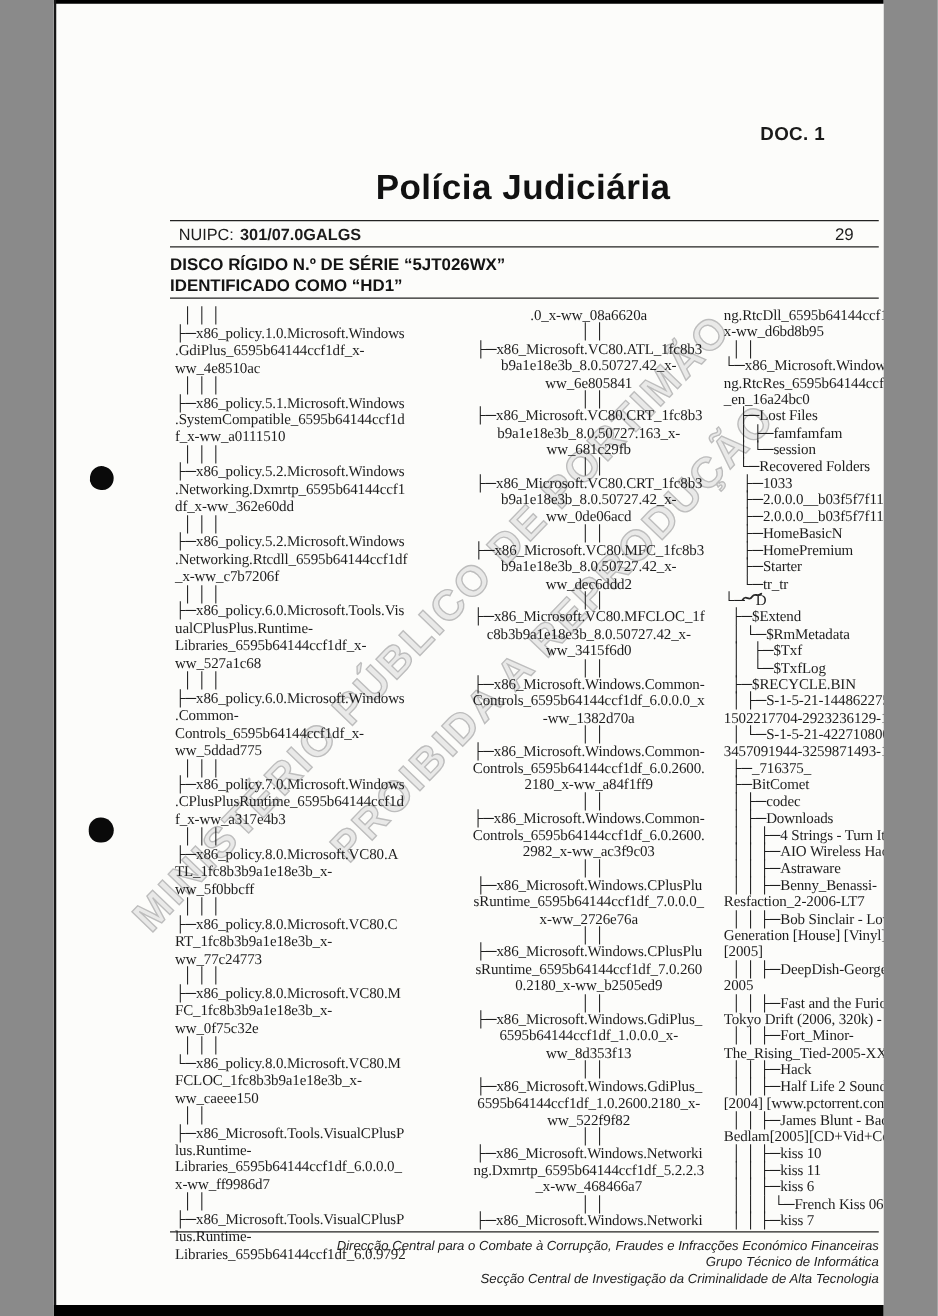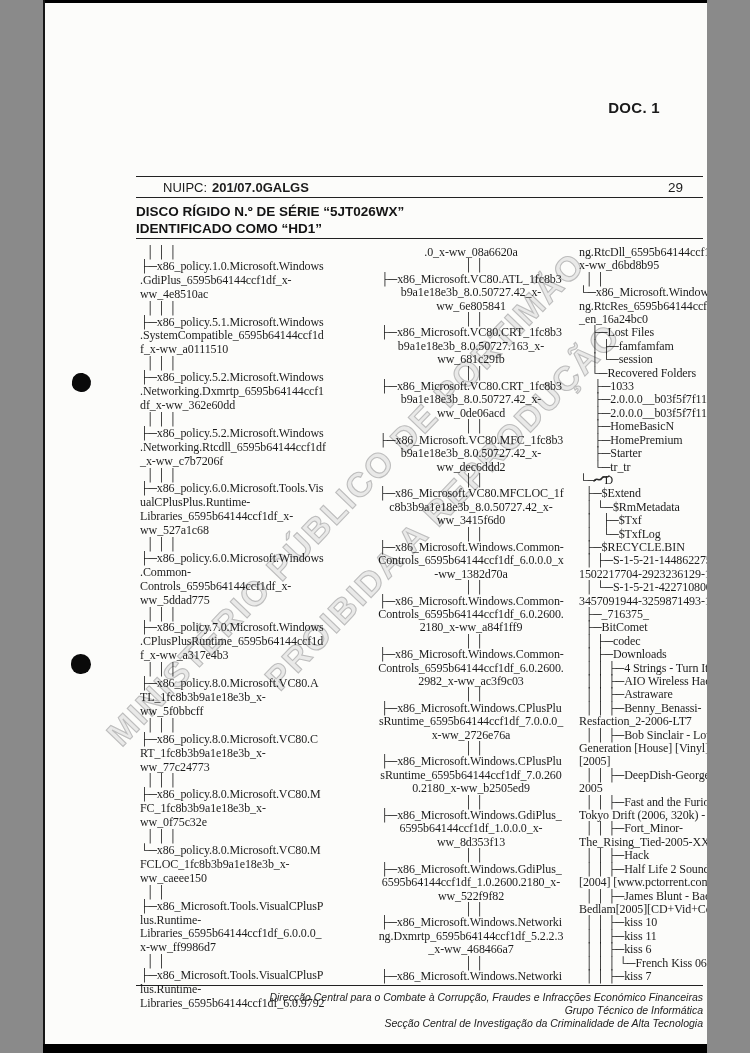--- a/index.html
+++ b/index.html
@@ -30,21 +30,21 @@
   }
   .rule{position:absolute;left:93px;right:4px;height:0;border-top:1.6px solid #222;}
   .rule.r1{top:176px;}
   .rule.r2{top:197px;}
   .rule.r3{top:238px;}
   .rule.r4{top:985px;border-top-width:1.3px;}
 
   .nuipc-row{
     position:absolute;left:100px;right:16px;top:180px;
     font-family:"Liberation Sans",sans-serif;font-size:13px;color:#1c1c1c;
-    display:flex;justify-content:space-between;align-items:baseline;margin-left:20px;
+    display:flex;justify-content:space-between;align-items:baseline;
   }
   .nuipc-value{font-weight:700;margin-left:5px;}
   .nuipc-left{display:flex;align-items:baseline;}
   .page-number{font-size:13.5px;margin-right:8px;}
 
   .subtitle{
     position:absolute;left:93px;right:4px;top:203px;text-align:left;
     font-family:"Liberation Sans",sans-serif;font-weight:700;font-size:13.5px;line-height:17px;color:#141414;
   }
 
@@ -93,26 +93,27 @@
     <svg viewBox="0 0 84 64">
       <g fill="none" stroke="#1c1c1c" stroke-width="2.4" stroke-linecap="round" transform="rotate(-6 42 32)">
         <path d="M7,27 C11,13 25,7 29,13 C31,16 25,17 21,21 L13,51"></path>
         <path d="M38,13 C46,5 54,9 50,17 C48,21 42,23 40,23 C48,25 52,31 48,39 C44,47 34,47 30,43"></path>
         <path d="M58,19 C62,9 74,9 74,17 C74,23 64,31 60,39 C58,43 58,45 62,45 C68,45 74,41 77,37"></path>
       </g>
     </svg>
   </div>
 
   <div class="doc-label">DOC. 1</div>
+  <div class="title">Polícia Judiciária</div>
 
   <div class="rule r1"></div>
   <div class="nuipc-row">
     <span class="nuipc-left">
       <span>NUIPC:</span>
-      <span class="nuipc-value">201/07.0GALGS</span>
+      <span class="nuipc-value">301/07.0GALGS</span>
     </span>
     <span class="page-number">29</span>
   </div>
   <div class="rule r2"></div>
 
   <div class="subtitle">
     <div>DISCO RÍGIDO N.º DE SÉRIE “5JT026WX”</div>
     <div>IDENTIFICADO COMO “HD1”</div>
   </div>
   <div class="rule r3"></div>

